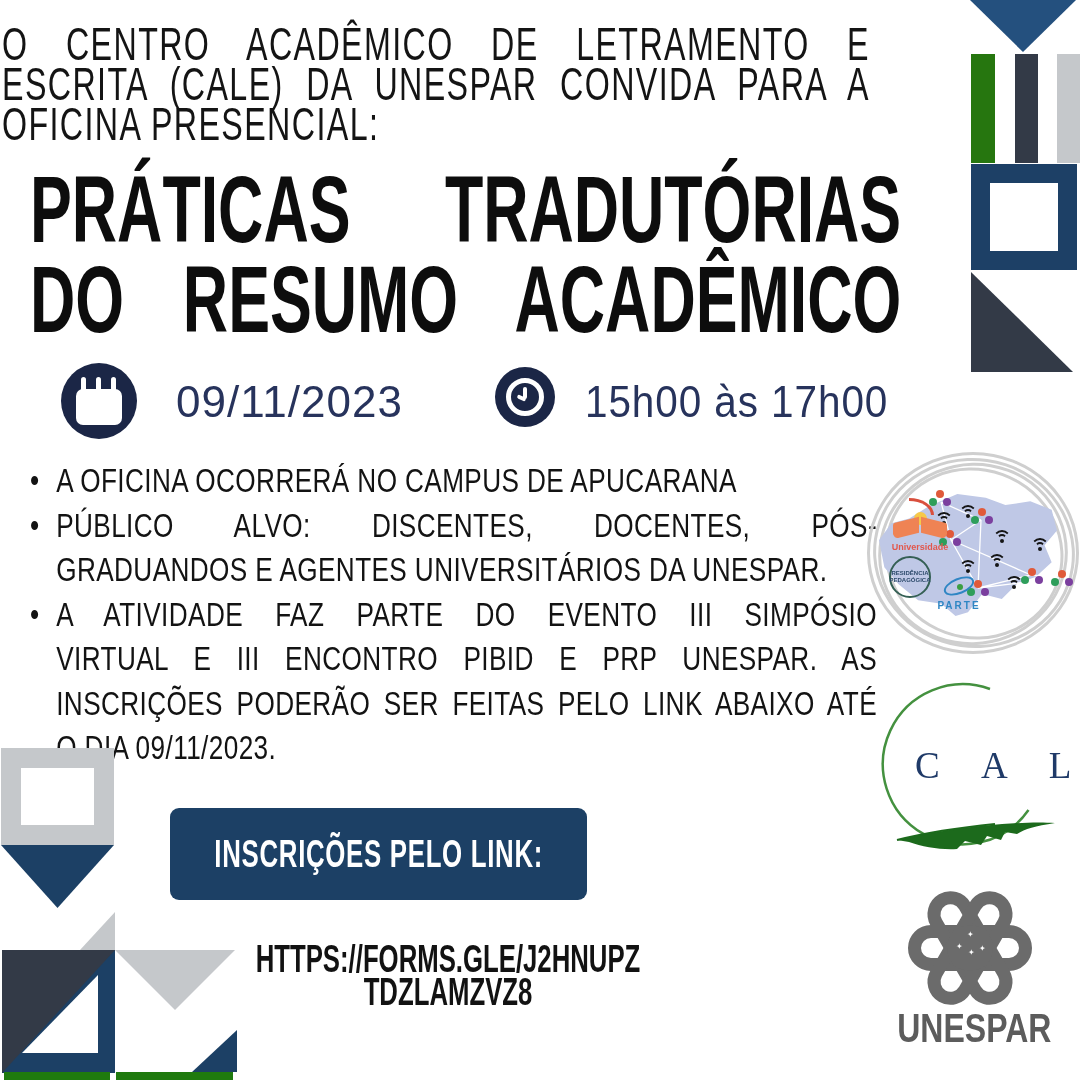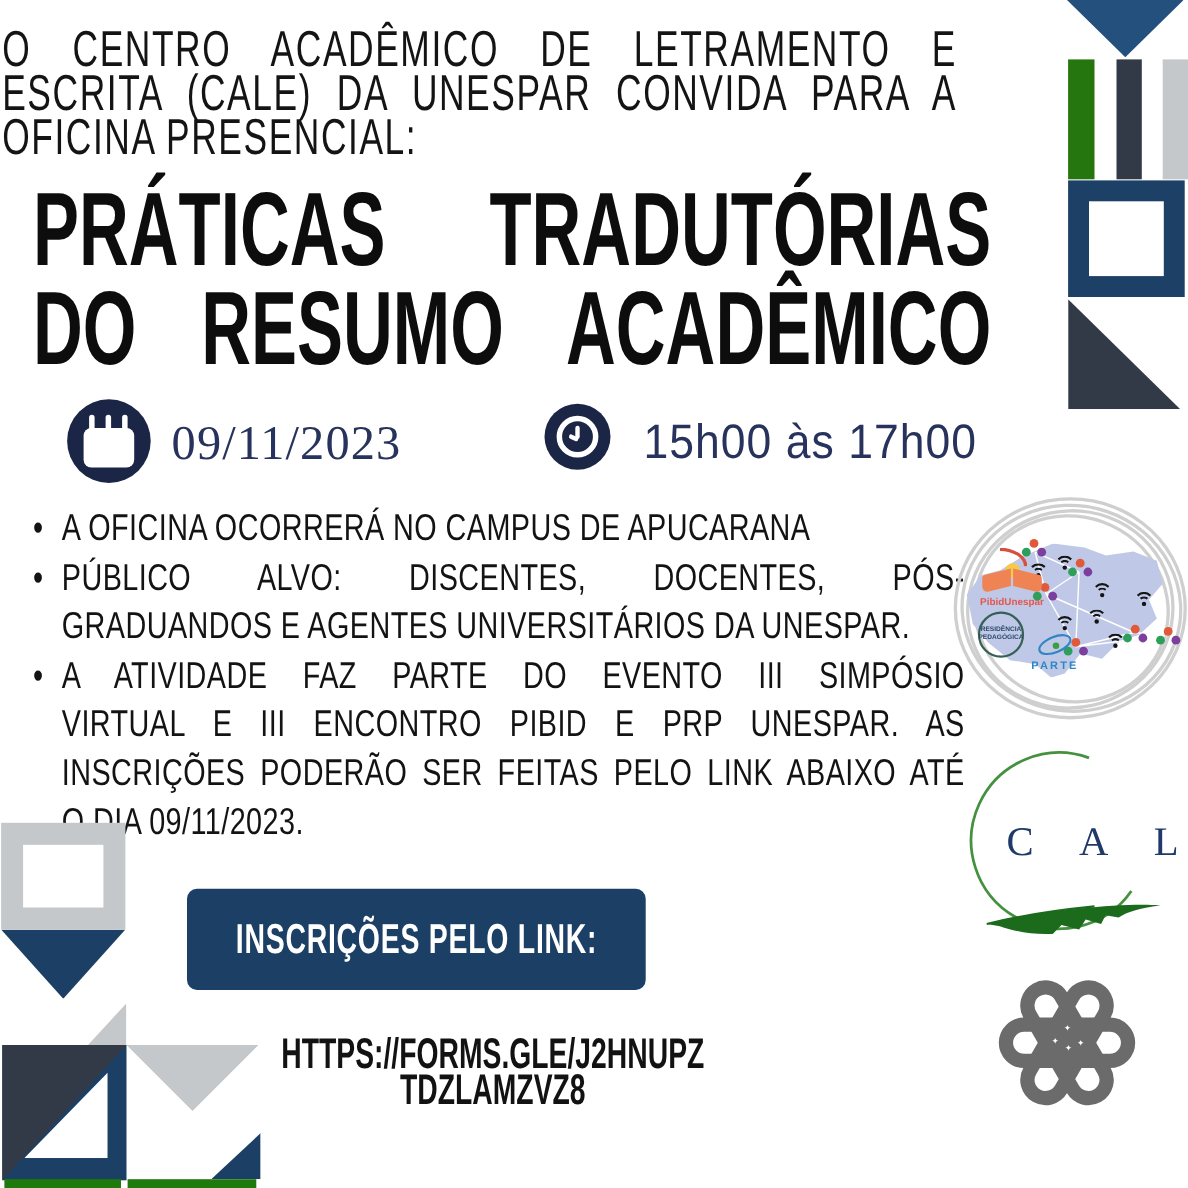--- a/index.html
+++ b/index.html
@@ -23,21 +23,21 @@
   
   .icon-circle{border-radius:50%;background:#1b2646;}
   .cal{left:61px;top:363px;width:76px;height:76px;}
   .cal .pad{position:absolute;left:15px;top:26px;width:46px;height:36px;background:#fff;border-radius:7px;}
   .cal .ring{position:absolute;top:14px;width:5px;height:16px;background:#fff;border-radius:3px;}
   .clockc{left:495px;top:367px;width:60px;height:60px;}
   .clock-face{position:absolute;left:11px;top:11px;width:38px;height:38px;border:5px solid #fff;
               border-radius:50%;box-sizing:border-box;}
   .hand{position:absolute;background:#fff;border-radius:2px;}
   .sched-text{font-size:44px;color:#27335c;letter-spacing:1px;font-weight:500;}
-  .date-text{left:156px;top:377px;font-family:Liberation Serif, serif;}
+  .date-text{left:176px;top:377px;}
   .time-text{left:585px;top:377px;transform:scaleX(0.92);transform-origin:left top;}
 
   
   .bullets{left:30px;top:458px;width:1100px;transform:scaleX(0.77);transform-origin:left top;
            font-size:34px;line-height:44.5px;color:#131313;font-weight:500;letter-spacing:0.5px;}
   .brow{display:flex;}
   .bdot{flex:0 0 34px;font-size:34px;}
   .blines{flex:1;}
 
   
@@ -274,21 +274,21 @@
       <b></b>
     </span>
   <span class="wifi" style="left:168px;top:88px;">
       <b></b>
     </span>
   <div class="pibid">
     <span class="bird"></span>
     <span class="sun"></span>
     <span class="pgL"></span>
     <span class="pgR"></span>
-    <span class="lbl">PibidUnespar</span>
+    <span class="lbl">Universidade</span>
   </div>
   <div class="resid">
     <span>RESIDÊNCIA PEDAGÓGICA</span>
   </div>
   <div class="capes">
     <span class="sw"></span>
     <span class="gd"></span>
     <span class="lbl">PARTE</span>
   </div>
 </div>
@@ -310,13 +310,16 @@
     <span class="loop" style="transform:rotate(0deg);"></span>
     <span class="loop" style="transform:rotate(60deg);"></span>
     <span class="loop" style="transform:rotate(120deg);"></span>
     <span class="knot-center">
       <s style="left:20px;top:6px;">✦</s>
       <s style="left:9px;top:18px;">✦</s>
       <s style="left:21px;top:24px;">✦</s>
       <s style="left:32px;top:20px;">✦</s>
     </span>
   </div>
+  <div class="unespar-name">
+    <span>UNESPAR</span>
+  </div>
 </div>
 
 </body></html>

